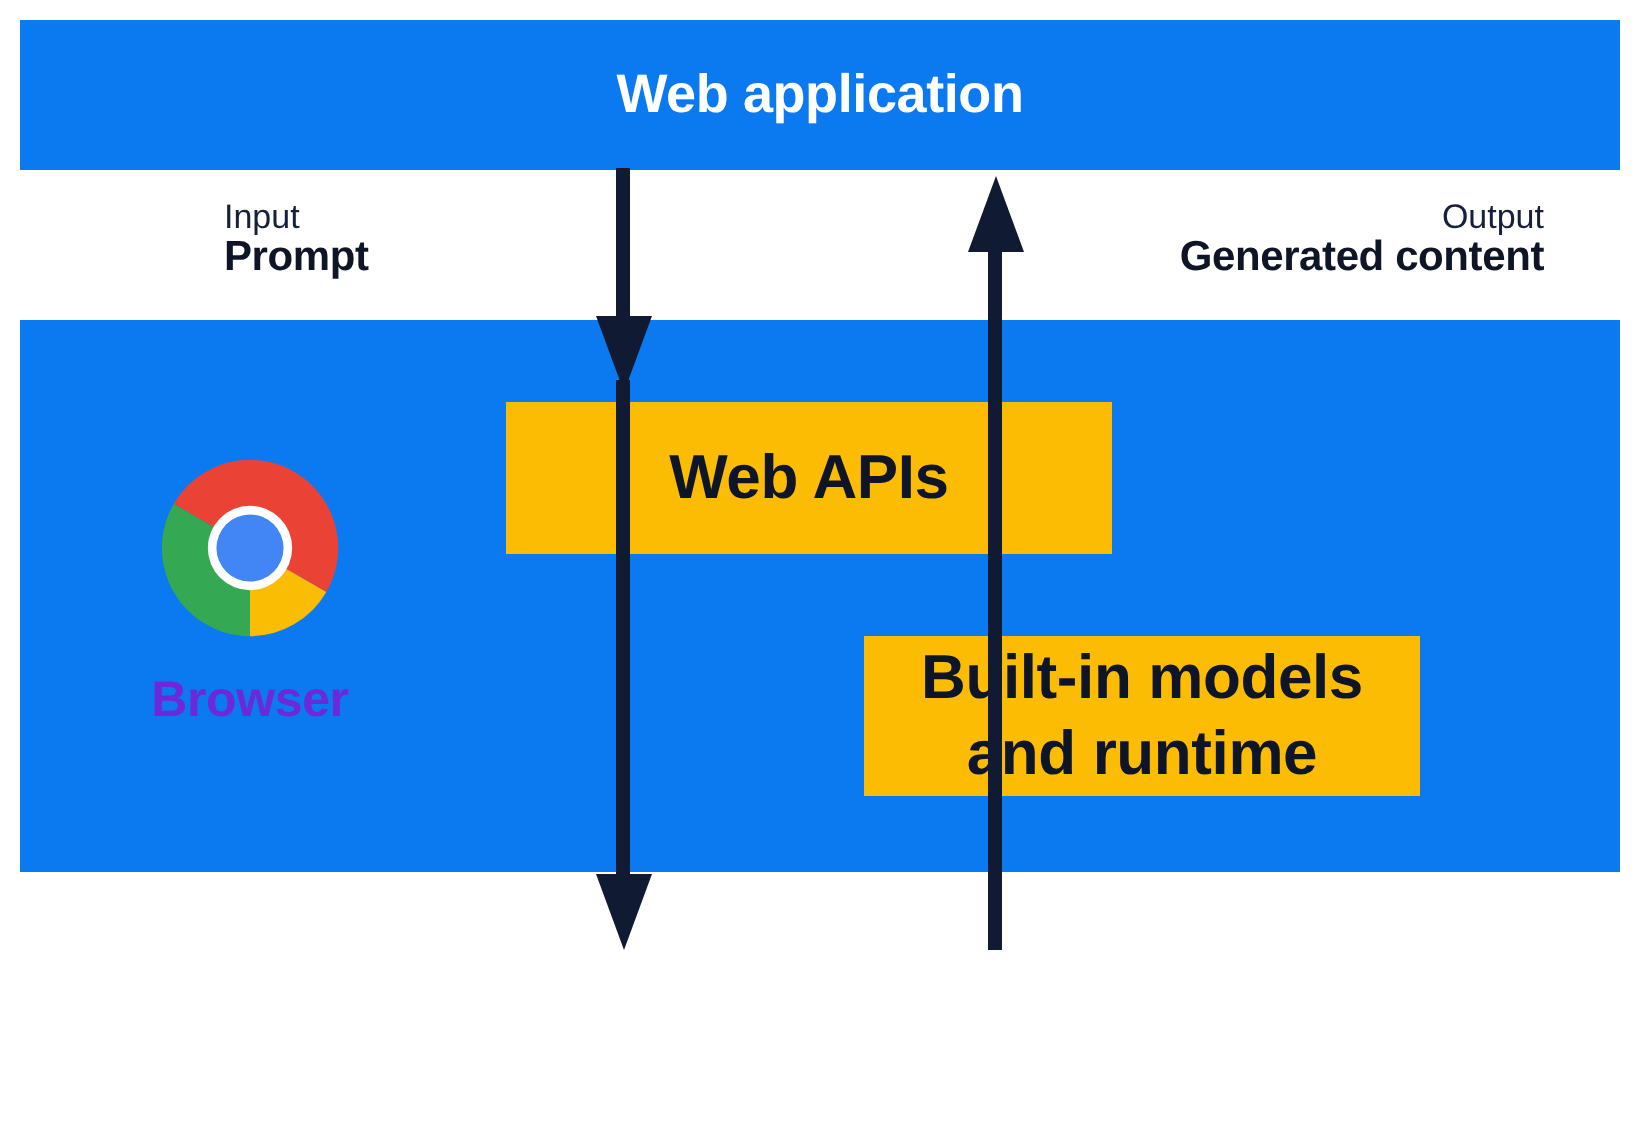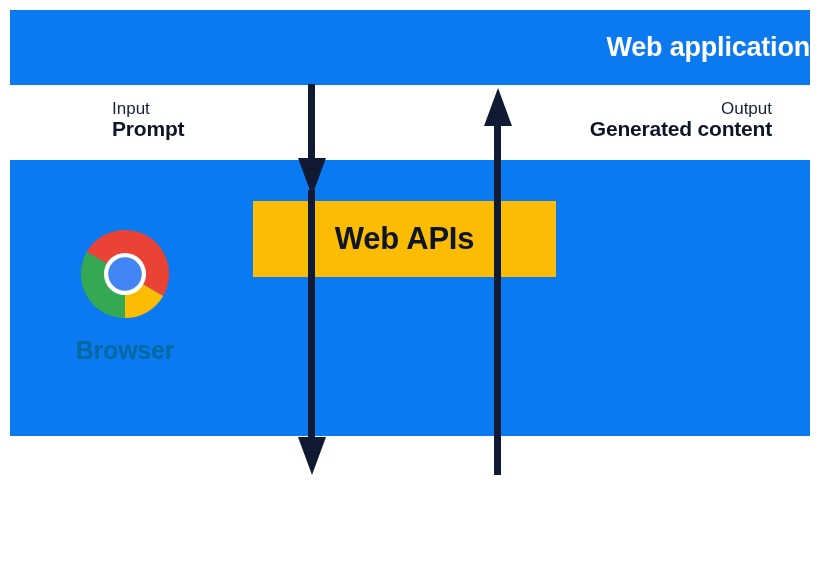--- a/index.html
+++ b/index.html
@@ -17,21 +17,21 @@
     background: #ffffff;
     overflow: hidden;
   }
 
   
   .band {
     position: absolute;
     background: #0B7AF0;
     display: flex;
     align-items: center;
-    justify-content: flex-end;
+    justify-content: center;
   }
   #band-top    { left: 10px; top: 10px;  width: 800px; height: 75px; }
   #band-middle { left: 10px; top: 160px; width: 800px; height: 276px; }
   #band-bottom { left: 10px; top: 476px; width: 800px; height: 80px; }
 
   .band-title {
     color: #ffffff;
     font-size: 27px;
     font-weight: bold;
     letter-spacing: -0.2px;
@@ -125,21 +125,21 @@
     z-index: 6;
     text-align: center;
   }
   #chrome-icon {
     display: block;
     margin: 0 auto;
   }
   #browser-caption {
     display: block;
     margin-top: 16px;
-    color: #0369a1;
+    color: #6d28d9;
     font-size: 25px;
     font-weight: bold;
     letter-spacing: -0.2px;
   }
 </style>
 </head>
 <body>
 
 <div id="stage">
 
@@ -165,20 +165,26 @@
 
   <div class="edge-label" id="label-output">
     <span class="kicker">Output</span>
     <span class="headline">Generated content</span>
   </div>
 
   <div class="yellow-box" id="box-web-apis">
     <span class="box-text">Web APIs</span>
   </div>
 
+  <div class="yellow-box" id="box-builtin">
+    <span class="box-text">
+      <span>Built-in models</span><br>
+      <span>and runtime</span>
+    </span>
+  </div>
 
   <div id="browser-group">
     <svg id="chrome-icon" width="92" height="92" viewBox="0 0 192 192">
 
       <path d="M96 4 A92 92 0 0 1 175.66 142 L129 115 A38 38 0 0 0 96 58 Z" fill="#EA4335"></path>
       <path d="M96 4 A92 92 0 0 0 16.34 50 L63 77 A38 38 0 0 1 96 58 Z" fill="#EA4335"></path>
 
       <path d="M175.66 142 A92 92 0 0 1 96 188 L96 134 A38 38 0 0 0 129 115 Z" fill="#FBBC04"></path>
 
       <path d="M16.34 50 A92 92 0 0 0 96 188 L96 134 A38 38 0 0 1 63 77 Z" fill="#34A853"></path>

